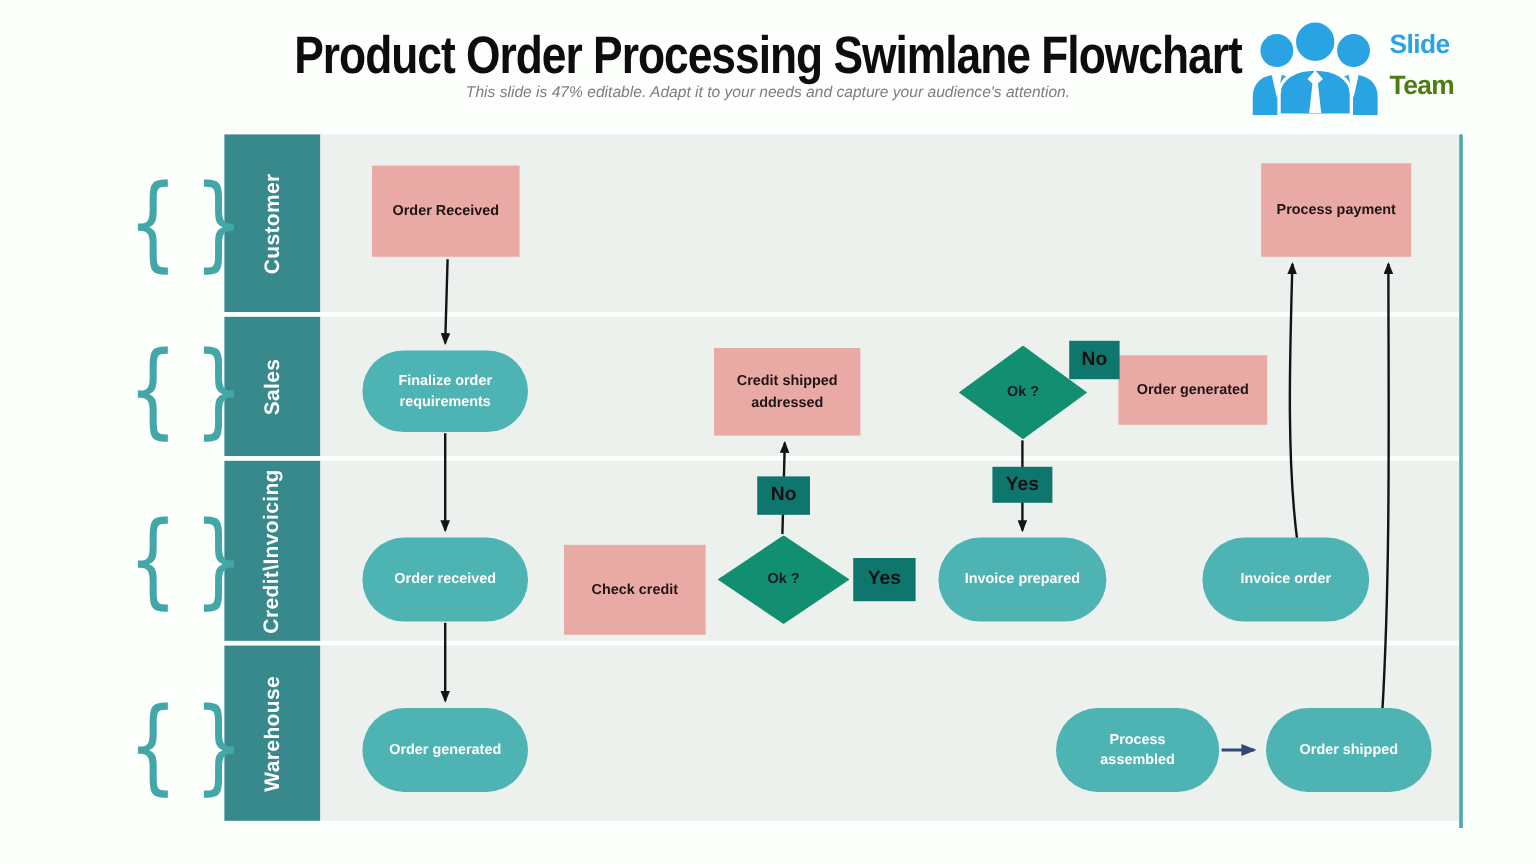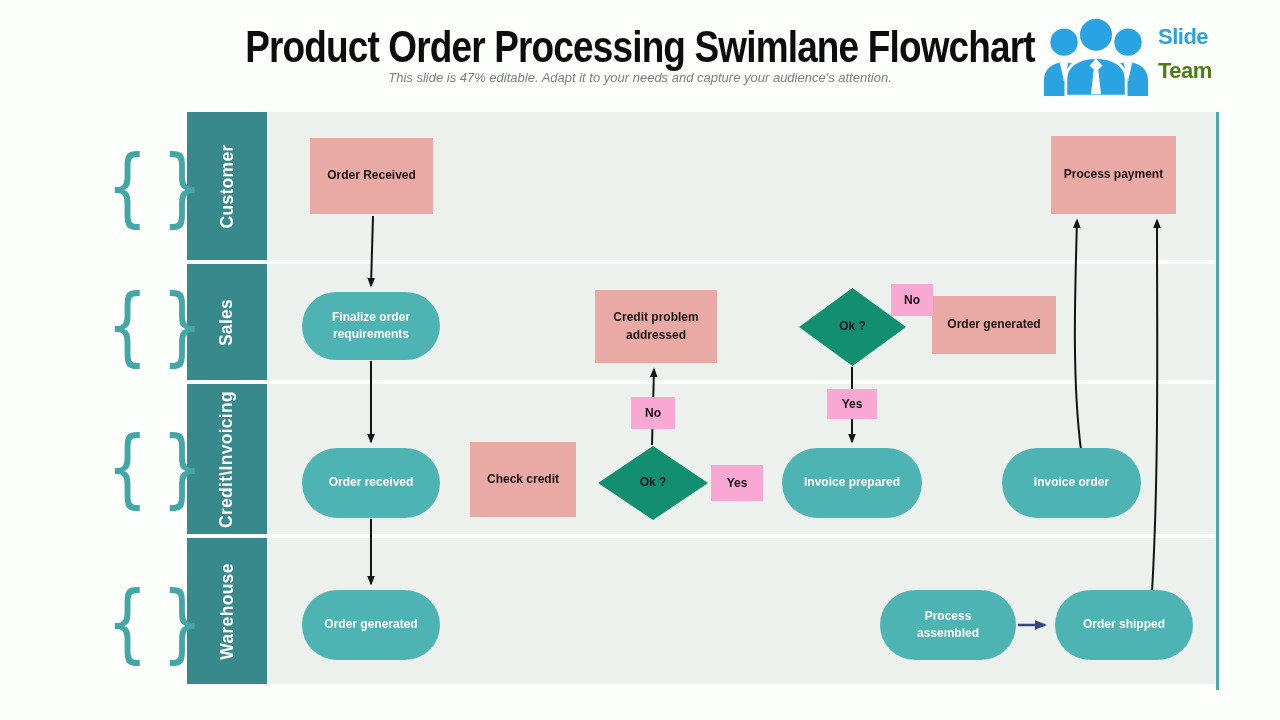--- a/index.html
+++ b/index.html
@@ -35,22 +35,22 @@
   .lane-warehouse { top:426px; height:146px; }
   .accent-line { position:absolute; left:1216px; top:112px; width:3px; height:578px; background:#4aabab; }
 
   
   .node { position:absolute; display:flex; align-items:center; justify-content:center;
           text-align:center; font-weight:bold; font-size:12px; line-height:1.45; z-index:3; }
   .rect-pink { background:#e9aaa5; color:#1f1313; }
   .stadium   { background:#4db3b3; color:#ffffff; border-radius:35px; padding:0 14px; }
   .diamond   { background:#128f70; color:#0f172a;
                clip-path:polygon(50% 0, 100% 50%, 50% 100%, 0 50%); }
-  .edge-label { position:absolute; background:#f9a8d4; color:#101010; font-weight:bold;
-                font-size:12px; display:flex; align-items:center; justify-content:center; z-index:4; }
+  .edge-label { position:absolute; background:#0f766e; color:#101010; font-weight:bold;
+                font-size:16px; display:flex; align-items:center; justify-content:center; z-index:4; }
 
   
   .arrows { position:absolute; left:0; top:0; width:1280px; height:720px; z-index:2; pointer-events:none; }
 
   
   .lane-icon { position:absolute; left:100px; width:80px; height:92px; display:flex;
                align-items:center; justify-content:space-between; z-index:1; }
   .brace { font-family:"DejaVu Sans", sans-serif; font-size:86px; font-weight:normal;
            color:#43a7a7; line-height:0; transform:scaleX(0.75); }
   .icon-customer  { top:140px; }
@@ -207,26 +207,26 @@
       <path d="M1081,450 C1072,380 1075,295 1077,220" marker-end="url(#ah-black)"></path>
       <path d="M1152,592 C1159,470 1157,340 1157,220" marker-end="url(#ah-black)"></path>
     </g>
     <path d="M1018,625 L1045,625" stroke="#34477b" stroke-width="2.5" fill="none" marker-end="url(#ah-navy)"></path>
   </svg>
 
   <div class="node rect-pink" style="left:310px; top:138px; width:123px; height:76px;">Order Received</div>
   <div class="node rect-pink" style="left:1051px; top:136px; width:125px; height:78px;">Process payment</div>
 
   <div class="node stadium" style="left:302px; top:292px; width:138px; height:68px;">Finalize order requirements</div>
-  <div class="node rect-pink" style="left:595px; top:290px; width:122px; height:73px;">Credit problem addressed</div>
+  <div class="node rect-pink" style="left:595px; top:290px; width:122px; height:73px;">Credit shipped addressed</div>
   <div class="node diamond" style="left:799px; top:288px; width:107px; height:78px;">Ok ?</div>
   <div class="node rect-pink" style="left:932px; top:296px; width:124px; height:58px;">Order generated</div>
 
   <div class="node stadium" style="left:302px; top:448px; width:138px; height:70px;">Order received</div>
-  <div class="node rect-pink" style="left:470px; top:442px; width:106px; height:75px;">Check credit</div>
+  <div class="node rect-pink" style="left:470px; top:454px; width:118px; height:75px;">Check credit</div>
   <div class="node diamond" style="left:598px; top:446px; width:110px; height:74px;">Ok ?</div>
   <div class="node stadium" style="left:782px; top:448px; width:140px; height:70px;">Invoice prepared</div>
   <div class="node stadium" style="left:1002px; top:448px; width:139px; height:70px;">Invoice order</div>
 
   <div class="node stadium" style="left:302px; top:590px; width:138px; height:70px;">Order generated</div>
   <div class="node stadium" style="left:880px; top:590px; width:136px; height:70px;">Process assembled</div>
   <div class="node stadium" style="left:1055px; top:590px; width:138px; height:70px;">Order shipped</div>
 
   <div class="edge-label" style="left:891px; top:284px; width:42px; height:32px;">No</div>
   <div class="edge-label" style="left:827px; top:389px; width:50px; height:30px;">Yes</div>

